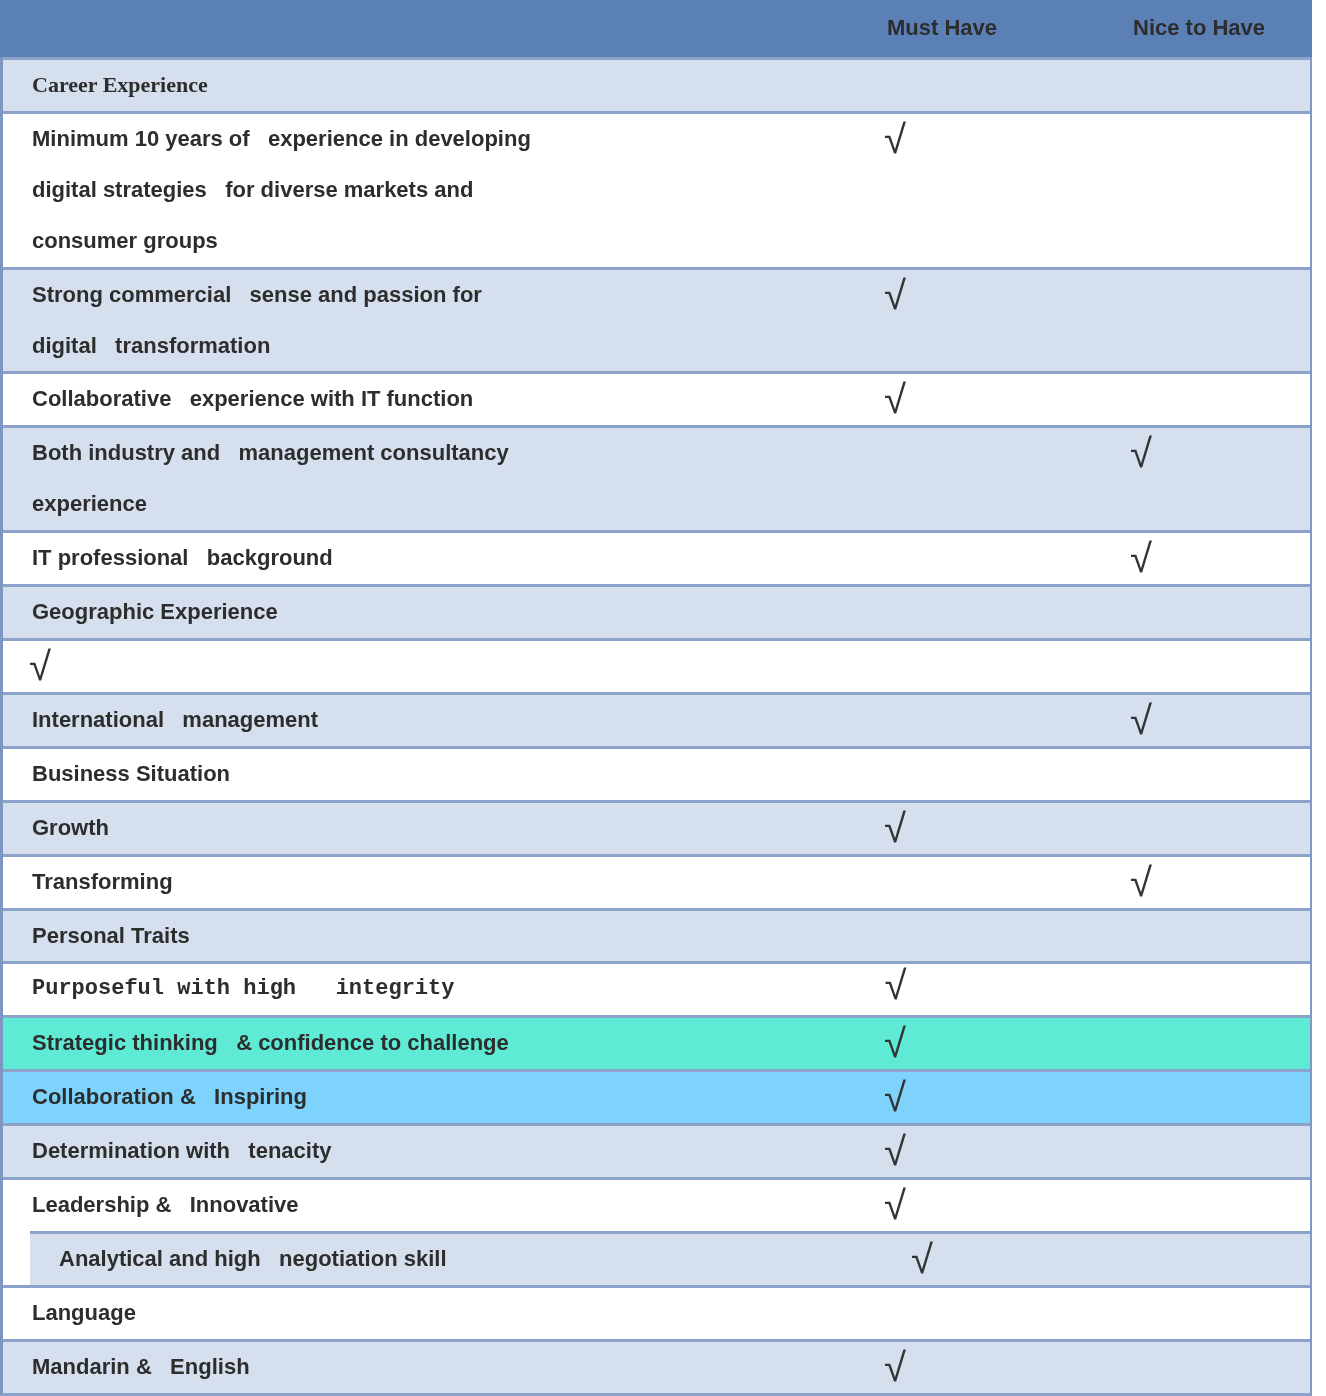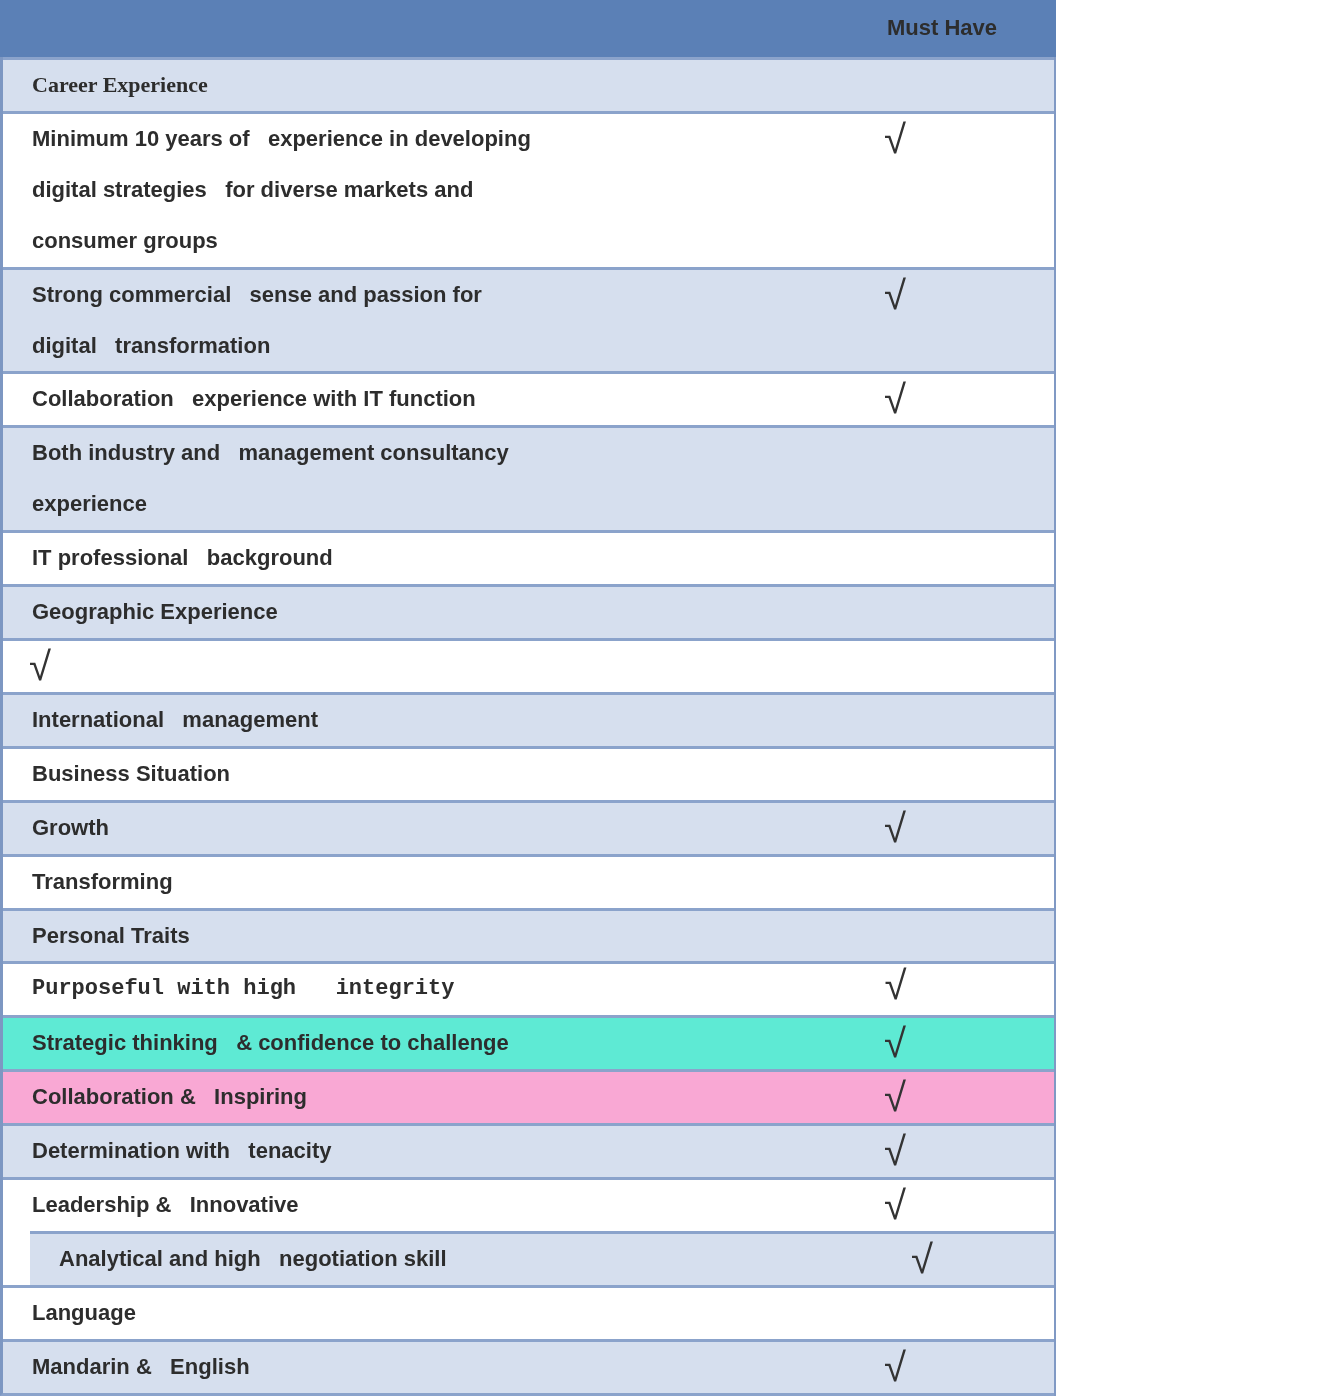--- a/index.html
+++ b/index.html
@@ -2,21 +2,21 @@
 <html><head>
 <meta charset="utf-8">
 <style>
   html, body {
     margin: 0;
     padding: 0;
     background: #ffffff;
   }
   .page {
     position: relative;
-    width: 1056px;
+    width: 1312px;
     height: 1396px;
     overflow: hidden;
     background: #ffffff;
     font-family: "Liberation Sans", "DejaVu Sans", sans-serif;
   }
   
   .page .right-edge {
     position: absolute;
     top: 57px;
     right: 0;
@@ -100,21 +100,21 @@
           <div class="cell must-cell check">√</div>
           <div class="cell nice-cell check"></div>
         </div>
         <div class="row band" style="background: rgb(214, 223, 238); border-top-color: rgb(139, 163, 203);">
           <div class="cell item-cell">Strong commercial   sense and passion for
 digital   transformation</div>
           <div class="cell must-cell check">√</div>
           <div class="cell nice-cell check"></div>
         </div>
         <div class="row plain" style="background: rgb(255, 255, 255); border-top-color: rgb(139, 163, 203);">
-          <div class="cell item-cell">Collaboration   experience with IT function</div>
+          <div class="cell item-cell">Collaborative   experience with IT function</div>
           <div class="cell must-cell check">√</div>
           <div class="cell nice-cell check"></div>
         </div>
         <div class="row band" style="background: rgb(214, 223, 238); border-top-color: rgb(139, 163, 203);">
           <div class="cell item-cell">Both industry and   management consultancy
 experience</div>
           <div class="cell must-cell check"></div>
           <div class="cell nice-cell check">√</div>
         </div>
         <div class="row plain" style="background: rgb(255, 255, 255); border-top-color: rgb(139, 163, 203);">
@@ -159,21 +159,21 @@
         <div class="row plain" style="background: rgb(255, 255, 255); border-top-color: rgb(139, 163, 203); font-family: Liberation Mono, monospace;">
           <div class="cell item-cell">Purposeful with high   integrity</div>
           <div class="cell must-cell check">√</div>
           <div class="cell nice-cell check"></div>
         </div>
         <div class="row band" style="background: #5eead4; border-top-color: rgb(139, 163, 203);">
           <div class="cell item-cell">Strategic thinking   &amp; confidence to challenge</div>
           <div class="cell must-cell check">√</div>
           <div class="cell nice-cell check"></div>
         </div>
-        <div class="row plain" style="background: #f9a8d4; border-top-color: rgb(139, 163, 203);">
+        <div class="row plain" style="background: #7dd3fc; border-top-color: rgb(139, 163, 203);">
           <div class="cell item-cell">Collaboration &amp;   Inspiring</div>
           <div class="cell must-cell check">√</div>
           <div class="cell nice-cell check"></div>
         </div>
         <div class="row band" style="background: rgb(214, 223, 238); border-top-color: rgb(139, 163, 203);">
           <div class="cell item-cell">Determination with   tenacity</div>
           <div class="cell must-cell check">√</div>
           <div class="cell nice-cell check"></div>
         </div>
         <div class="row plain" style="background: rgb(255, 255, 255); border-top-color: rgb(139, 163, 203);">

